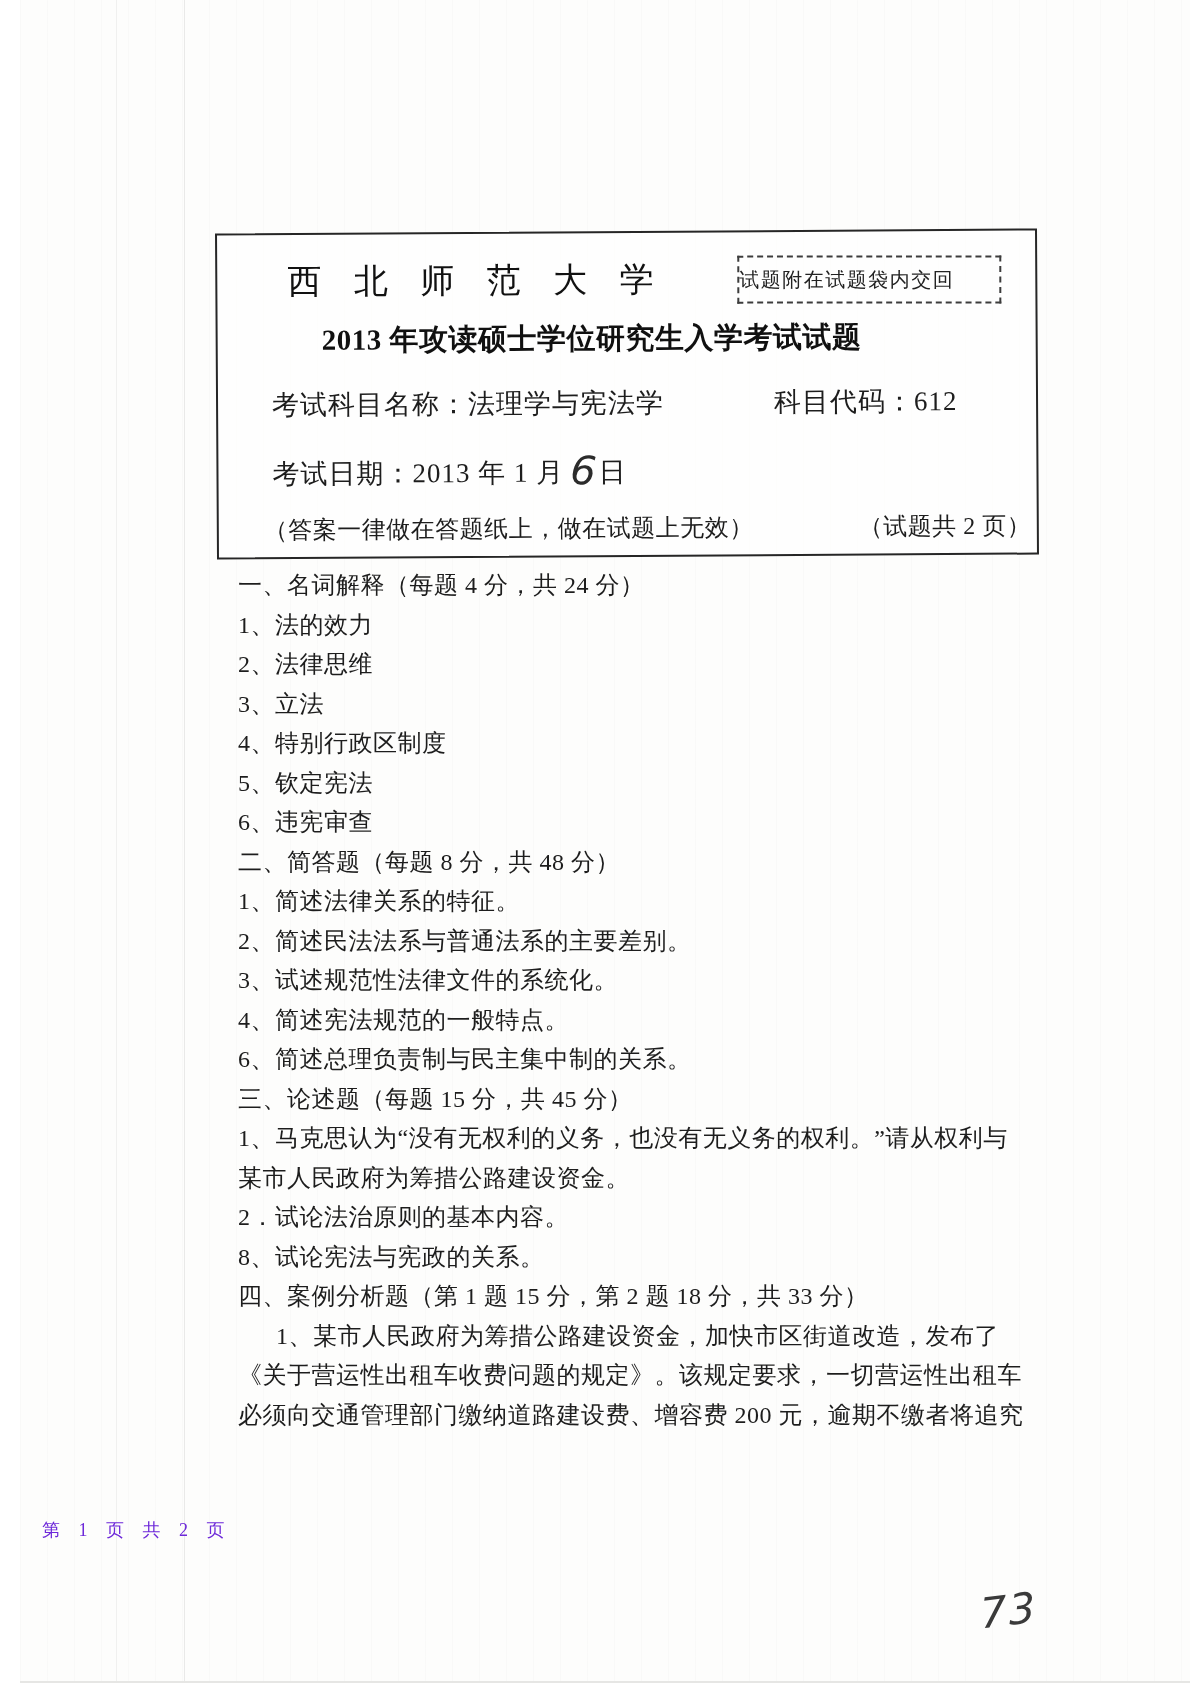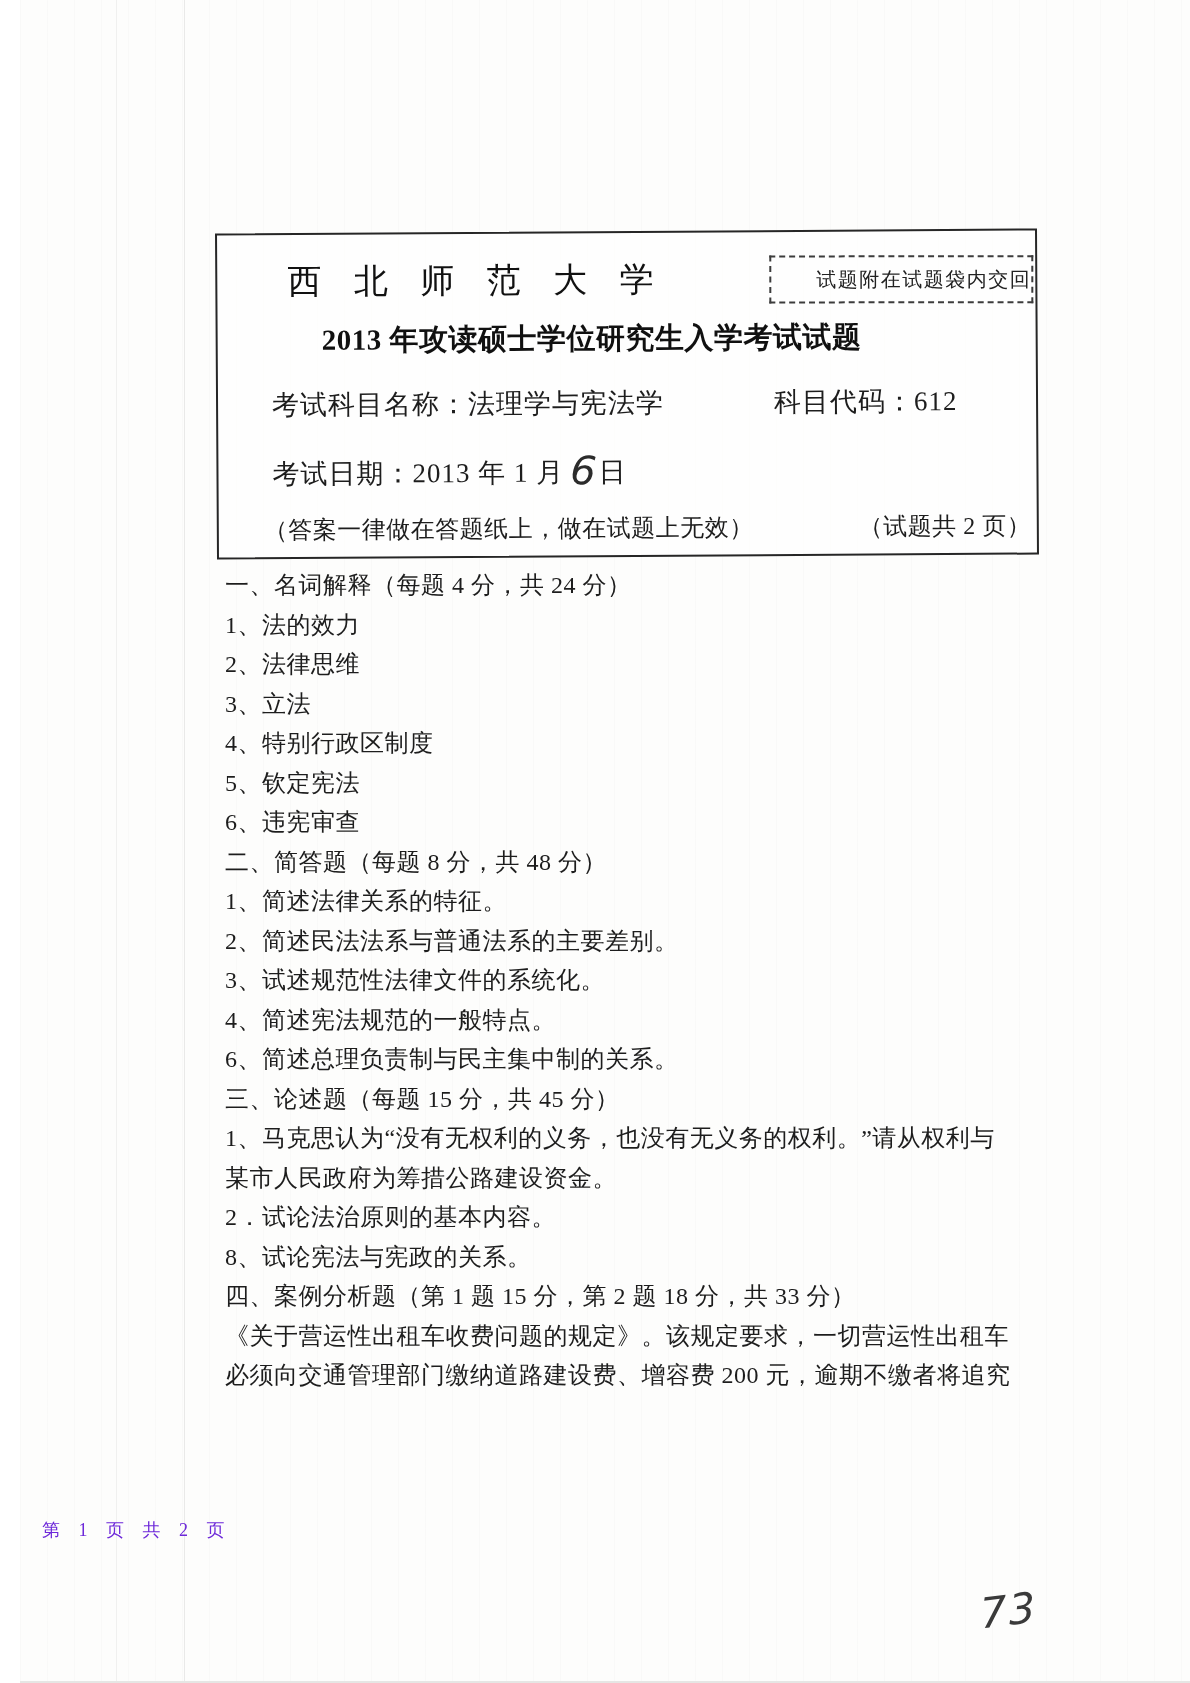--- a/index.html
+++ b/index.html
@@ -30,23 +30,23 @@
     position:absolute;left:196px;top:231px;width:818px;height:322px;
     border:2px solid #262626;
     transform:rotate(-0.35deg);
     background:rgba(255,255,255,0.6);
   }
   .university{
     position:absolute;left:70px;top:24px;
     font-size:34px;letter-spacing:12px;white-space:nowrap;color:#111;
   }
   .return-box{
-    position:absolute;left:552px;top:24px;width:260px;height:44px;
+    position:absolute;left:520px;top:24px;width:260px;height:44px;
     border:2px dashed #3c3c3c;
-    display:flex;align-items:center;justify-content:flex-end;
+    display:flex;align-items:center;justify-content:flex-start;
     transform:rotate(0.3deg);
   }
   .return-box span{font-size:20px;letter-spacing:1.5px;white-space:nowrap;color:#222;}
   .exam-title{
     position:absolute;left:104px;top:86px;
     font-size:29px;font-weight:bold;letter-spacing:0.5px;white-space:nowrap;color:#101010;
   }
   .subject-row{position:absolute;left:0;top:152px;width:100%;height:32px;font-size:27px;}
   .subject-name{position:absolute;left:54px;white-space:nowrap;letter-spacing:1px;}
   .subject-code{position:absolute;left:556px;white-space:nowrap;letter-spacing:1px;}
@@ -57,21 +57,21 @@
     font-style:italic;font-size:40px;line-height:1;
     transform:rotate(6deg);
     position:relative;top:3px;margin:0 2px 0 6px;color:#2b2b2b;
   }
   .notice-row{position:absolute;left:0;top:279px;width:100%;height:30px;font-size:24px;}
   .answer-notice{position:absolute;left:45px;white-space:nowrap;letter-spacing:0.5px;}
   .pages-notice{position:absolute;left:640px;white-space:nowrap;letter-spacing:0.5px;}
 
   
   .body-text{
-    position:absolute;left:205px;top:566px;width:790px;
+    position:absolute;left:218px;top:566px;width:790px;
     font-size:24px;line-height:39.5px;letter-spacing:0.5px;
   }
   .line{white-space:nowrap;}
   .line.indent{text-indent:38px;}
 
   
   .footer{
     position:absolute;left:0;top:1518px;width:1190px;
     text-align:left;font-size:18px;letter-spacing:7px;color:#6d28d9;
     padding-left:22px;box-sizing:border-box;
@@ -127,20 +127,21 @@
     <div class="line">2、简述民法法系与普通法系的主要差别。</div>
     <div class="line">3、试述规范性法律文件的系统化。</div>
     <div class="line">4、简述宪法规范的一般特点。</div>
     <div class="line">6、简述总理负责制与民主集中制的关系。</div>
     <div class="line">三、论述题（每题 15 分，共 45 分）</div>
     <div class="line">1、马克思认为“没有无权利的义务，也没有无义务的权利。”请从权利与</div>
     <div class="line">某市人民政府为筹措公路建设资金。</div>
     <div class="line">2．试论法治原则的基本内容。</div>
     <div class="line">8、试论宪法与宪政的关系。</div>
     <div class="line">四、案例分析题（第 1 题 15 分，第 2 题 18 分，共 33 分）</div>
+    <div class="line indent">1、某市人民政府为筹措公路建设资金，加快市区街道改造，发布了</div>
     <div class="line">《关于营运性出租车收费问题的规定》。该规定要求，一切营运性出租车</div>
     <div class="line">必须向交通管理部门缴纳道路建设费、增容费 200 元，逾期不缴者将追究</div>
   </div>
 
   <div class="footer">
     <span>第 1 页 共 2 页</span>
   </div>
 
   <div class="hand-page-num">73</div>
 

